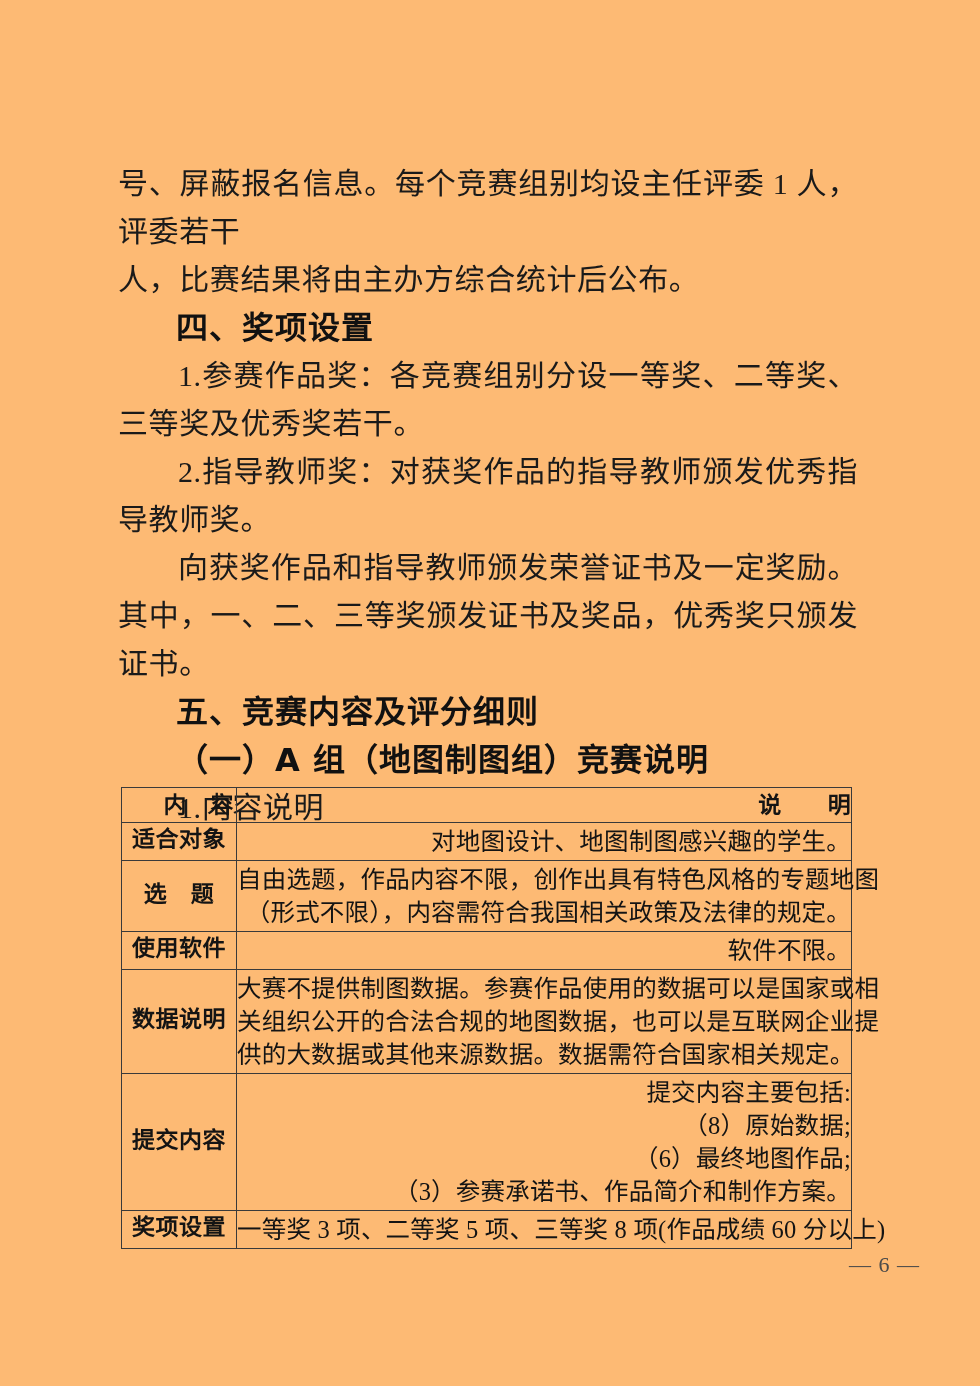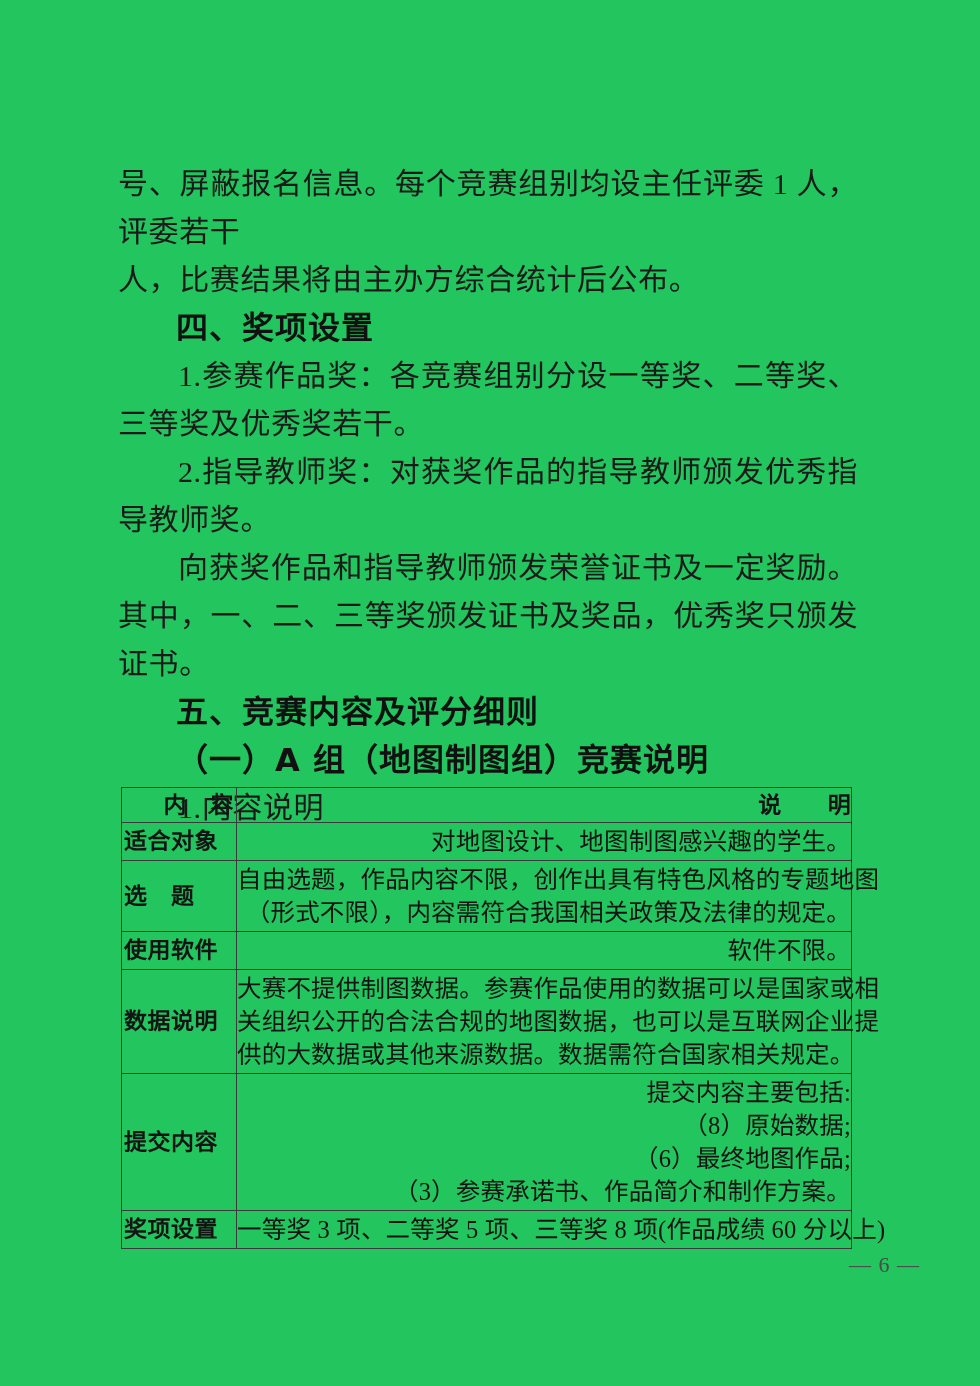--- a/index.html
+++ b/index.html
@@ -6,21 +6,21 @@
   html, body {
     margin: 0;
     padding: 0;
     background: #ffffff;
   }
 
   .page {
     position: relative;
     width: 980px;
     height: 1386px;
-    background: #22c55e;
+    background: #fdba74;
     overflow: hidden;
     font-family: "Liberation Serif", "DejaVu Serif", serif;
     color: #1b1b1b;
     box-sizing: border-box;
   }
 
   
   .body-area {
     position: absolute;
     left: 118px;
@@ -67,21 +67,22 @@
 
   .spec-table td {
     border: 1.6px solid #3a3a3a;
     padding: 2px 0;
     vertical-align: middle;
     line-height: 33px;
   }
 
   .spec-table .col-label {
     width: 110px;
-    font-family: Liberation Sans, sans-serif;
+    text-align: center;
+    font-family: Liberation Mono, monospace;
     font-weight: bold;
     font-size: 23px;
     letter-spacing: 0.5px;
     padding: 2px 2px;
   }
 
   .spec-table .col-desc {
     text-align: right;
     font-family: "Liberation Serif", "DejaVu Serif", serif;
     font-size: 24.5px;

